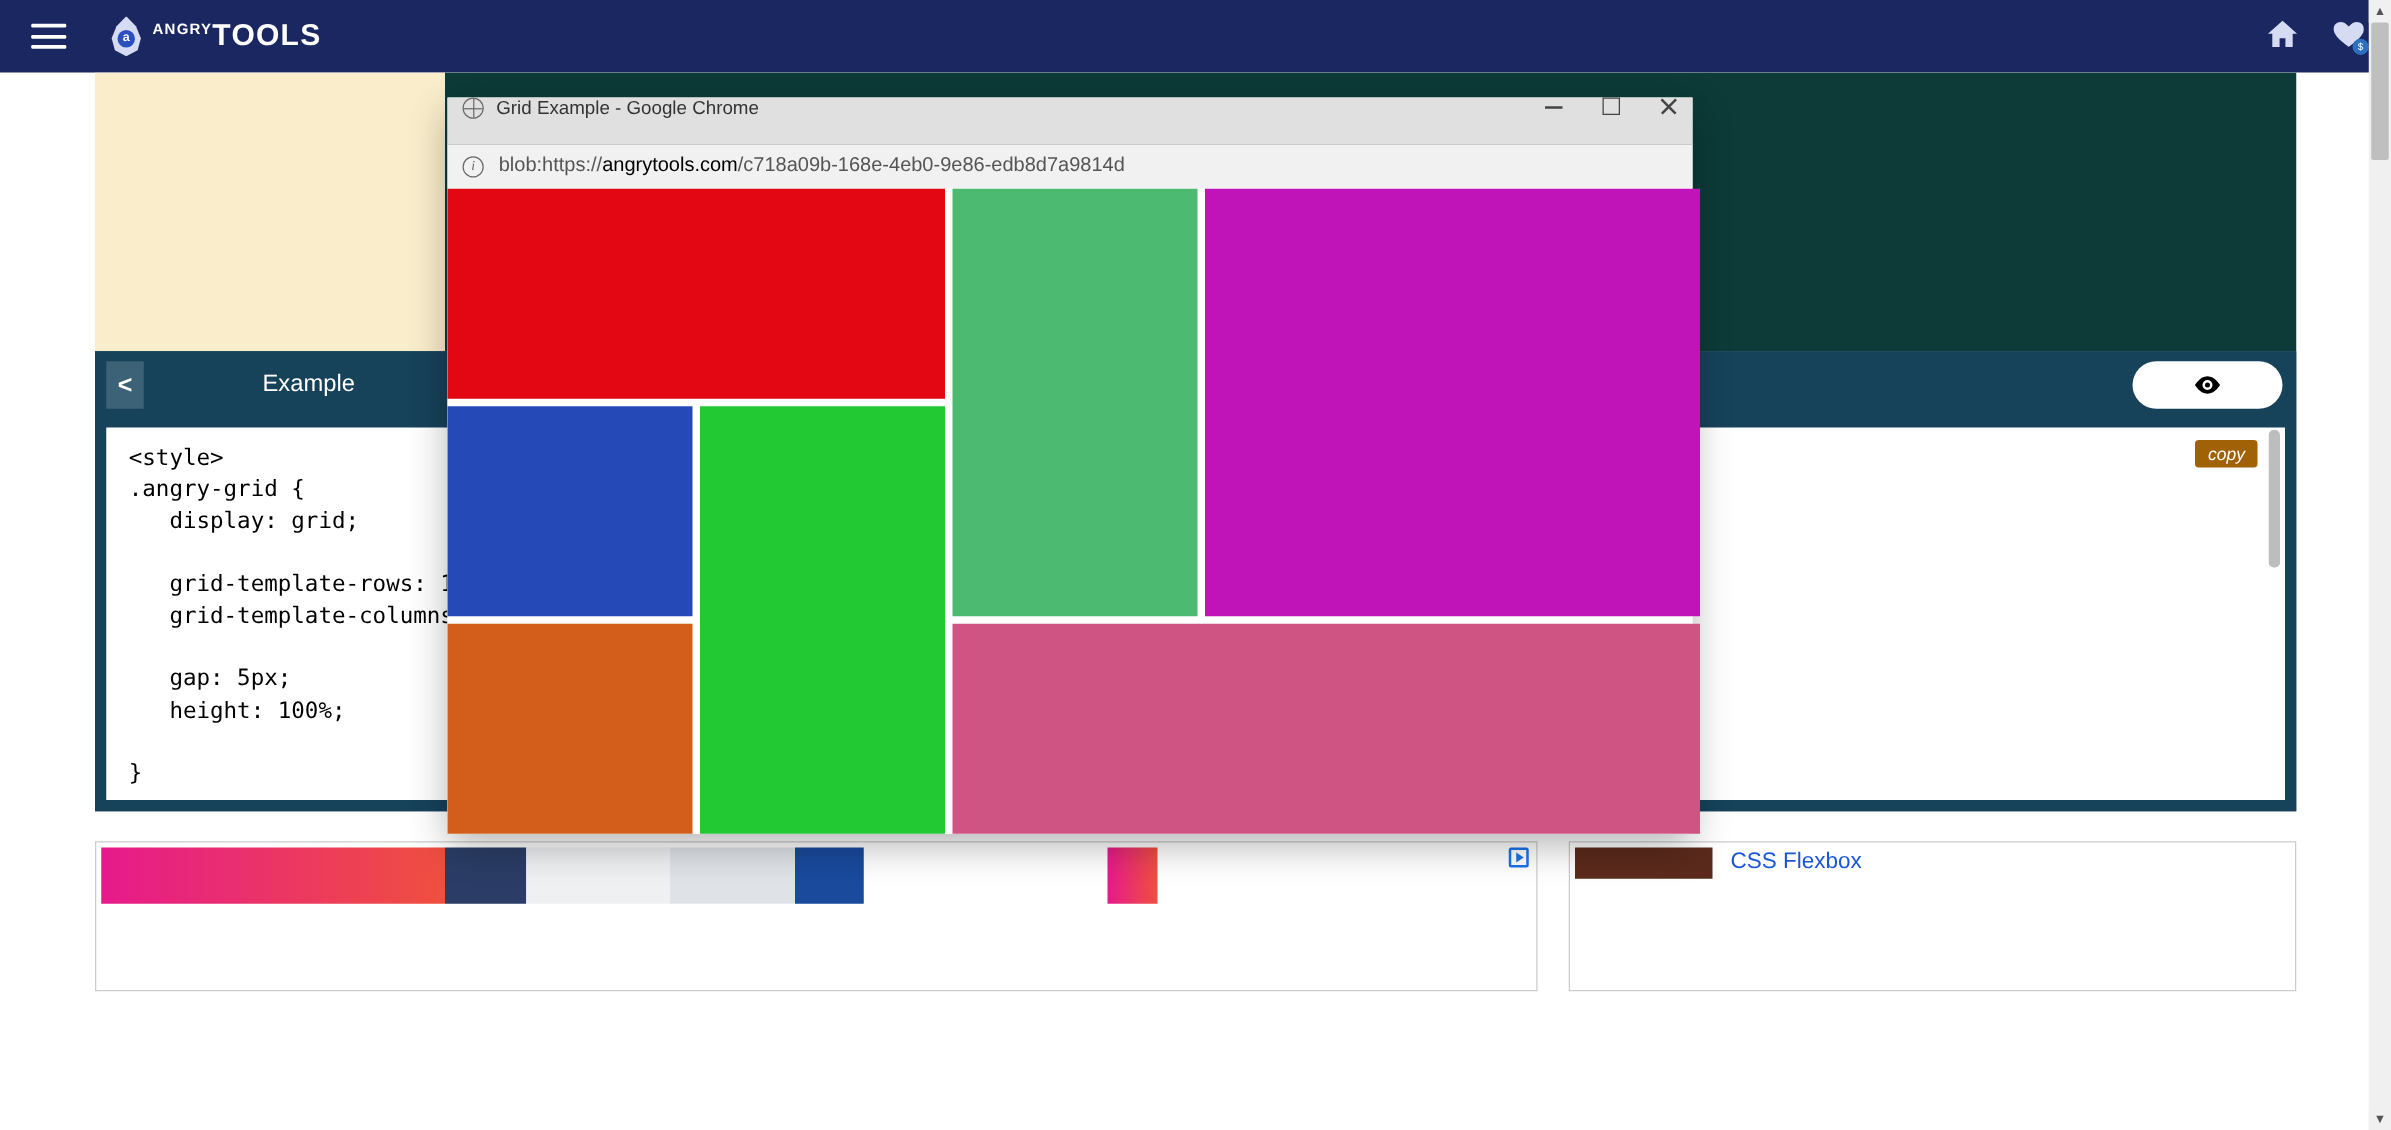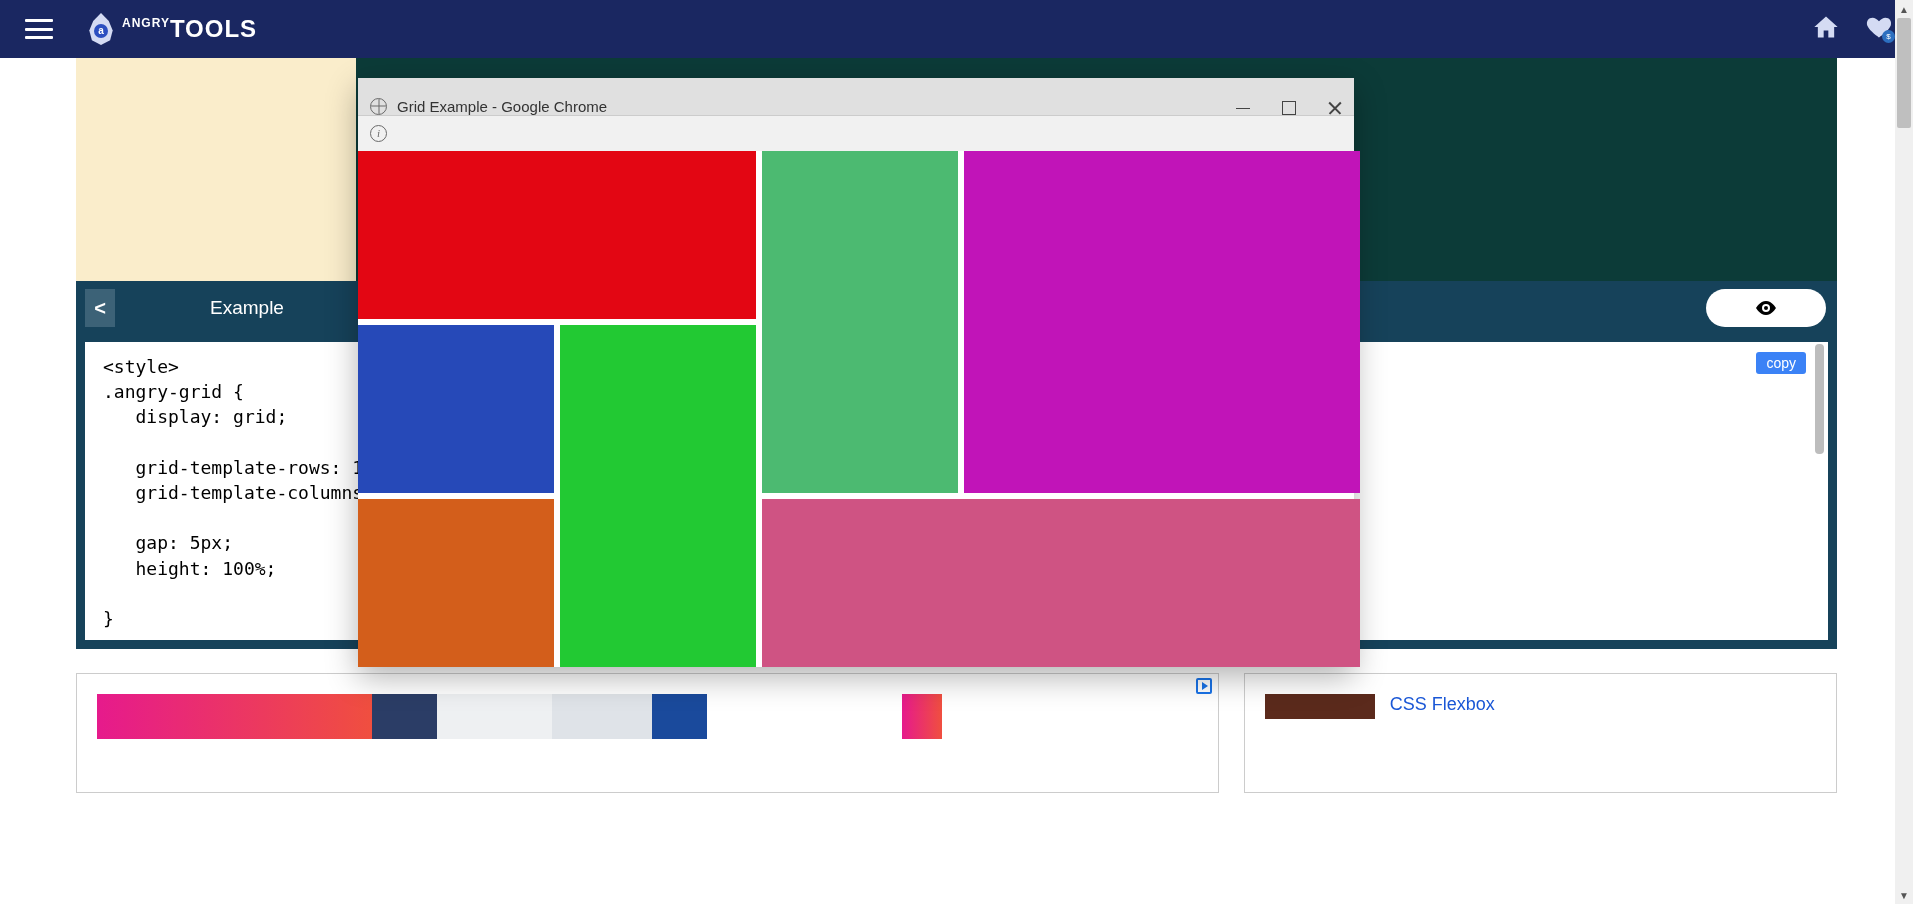--- a/index.html
+++ b/index.html
@@ -87,36 +87,37 @@
   .code-box {
     position: absolute; left: 8px; right: 8px; top: 60px; bottom: 8px;
     background: #fff;
     padding: 12px 18px;
     font-family: "Consolas", "Menlo", monospace;
     font-size: 18px; line-height: 1.4;
     white-space: pre; overflow: hidden;
   }
   .copy-btn {
     position: absolute; top: 70px; right: 30px;
-    background: #3b82f6; color: #fff;
+    background: #a16207; color: #fff;
     font-size: 14px; padding: 3px 10px; border-radius: 3px;
     cursor: pointer;
+    font-style: italic;
   }
   .code-scroll {
     position: absolute; top: 62px; right: 12px; width: 9px; height: 110px;
     background: #bdbdbd; border-radius: 4px;
   }
 
   
   .bottom-row {
     position: absolute; left: 76px; right: 76px; top: 615px; height: 120px;
     display: flex; gap: 25px;
   }
   .ad-card, .rel-card {
-    border: 1px solid #ccc; background: #fff; padding: 20px; position: relative;
+    border: 1px solid #ccc; background: #fff; padding: 4px; position: relative;
   }
   .ad-card { flex: 2; display:flex; gap:0; overflow:hidden;}
   .rel-card { flex: 1; }
   .ad-strip { height:45px; display:flex; gap:0;}
   .ad-a{ width:275px; background:linear-gradient(90deg,#e61a8c,#f04f3f); }
   .ad-b{ width:65px; background:#2b3d66;}
   .ad-c{ width:115px; background:#eef0f2;}
   .ad-d{ width:100px; background:#dfe3e8;}
   .ad-e{ width:55px; background:#1a4a9c;}
   .ad-f{ width:195px;}
@@ -140,21 +141,21 @@
   .popup {
     position: absolute; left: 358px; top: 20px;
     width: 996px; height: 589px;
     background: #fff;
     box-shadow: 0 10px 30px rgba(0,0,0,.3);
     display: flex; flex-direction: column;
     z-index: 50;
   }
   .titlebar {
     height: 37px; background: #e0e0e0;
-    display: flex; align-items: flex-end; padding: 0 12px;
+    display: flex; align-items: flex-start; padding: 0 12px;
     font-size: 15px; color: #333;
   }
   .globe {
     width: 17px; height: 17px; border: 1.5px solid #6a6a6a; border-radius: 50%;
     margin-right: 10px; position: relative;
   }
   .globe::before, .globe::after {
     content: ""; position: absolute; background: #6a6a6a;
   }
   .globe::before { left: 0; right: 0; top: 50%; height: 1px; transform: translateY(-50%);}
@@ -308,20 +309,23 @@
       <span class="globe"></span>
       <span>Grid Example - Google Chrome</span>
       <div class="win-controls">
         <span class="wc min"></span>
         <span class="wc max"></span>
         <span class="wc close"></span>
       </div>
     </div>
     <div class="addrbar">
       <span class="info-circle">i</span>
+      <span class="addr">
+        <span class="blob">blob:https://</span><span class="domain">angrytools.com</span><span class="rest">/c718a09b-168e-4eb0-9e86-edb8d7a9814d</span>
+      </span>
     </div>
     <div class="popup-body">
       <div class="grid-demo">
         <div class="gi0"></div>
         <div class="gi1"></div>
         <div class="gi2"></div>
         <div class="gi3"></div>
         <div class="gi4"></div>
         <div class="gi5"></div>
         <div class="gi6"></div>

